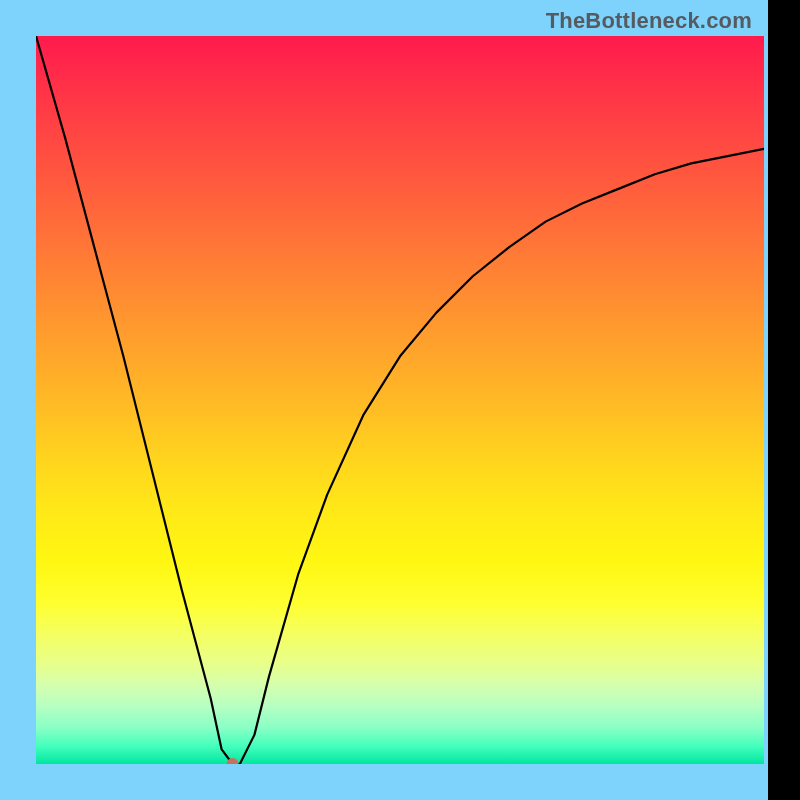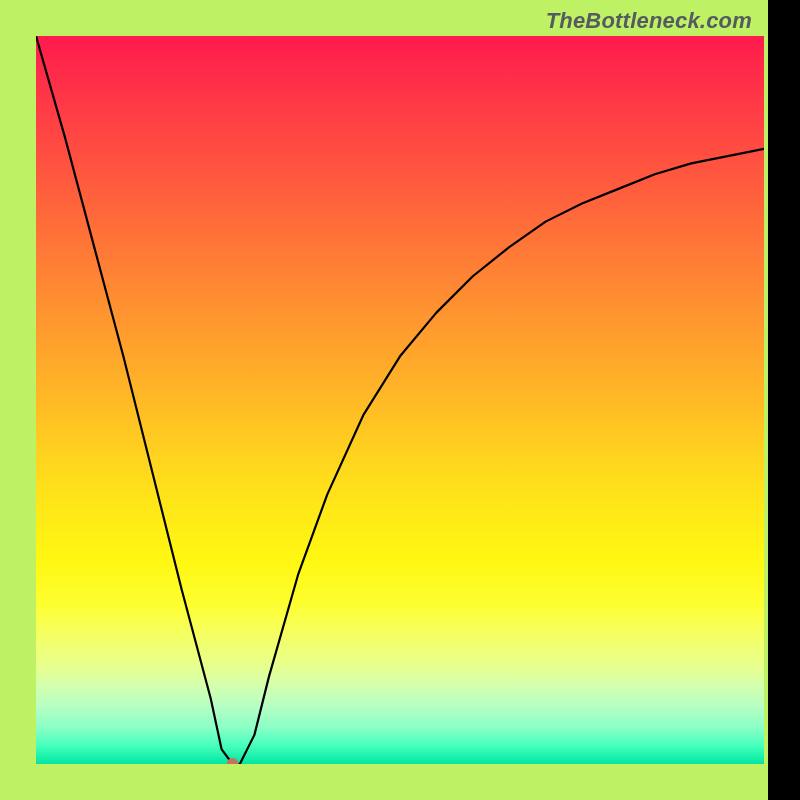--- a/index.html
+++ b/index.html
@@ -7,22 +7,21 @@
     padding: 0;
     width: 800px;
     height: 800px;
     overflow: hidden;
     background: #000;
   }
   .frame {
     position: relative;
     width: 768px;
     height: 800px;
-    background: #bef264;
-    font-style: italic;
+    background: #7dd3fc;
   }
   .plot-area {
     position: absolute;
     left: 36px;
     top: 36px;
     width: 728px;
     height: 728px;
     background: linear-gradient(
       to bottom,
       #ff1a4d 0%,

